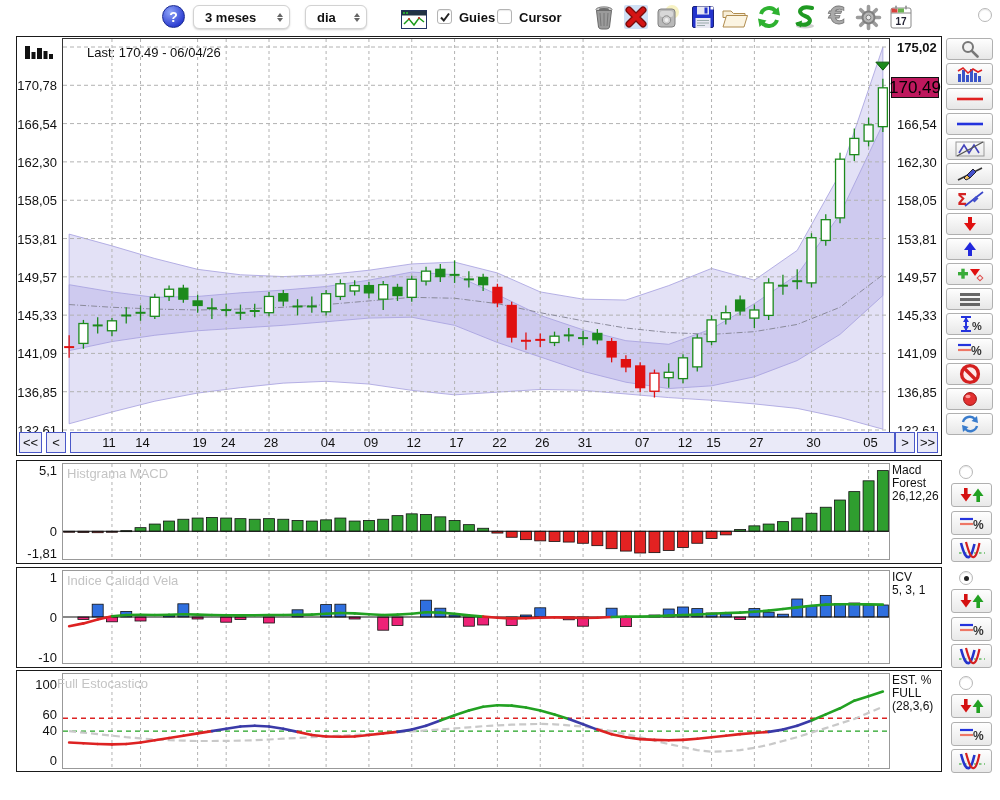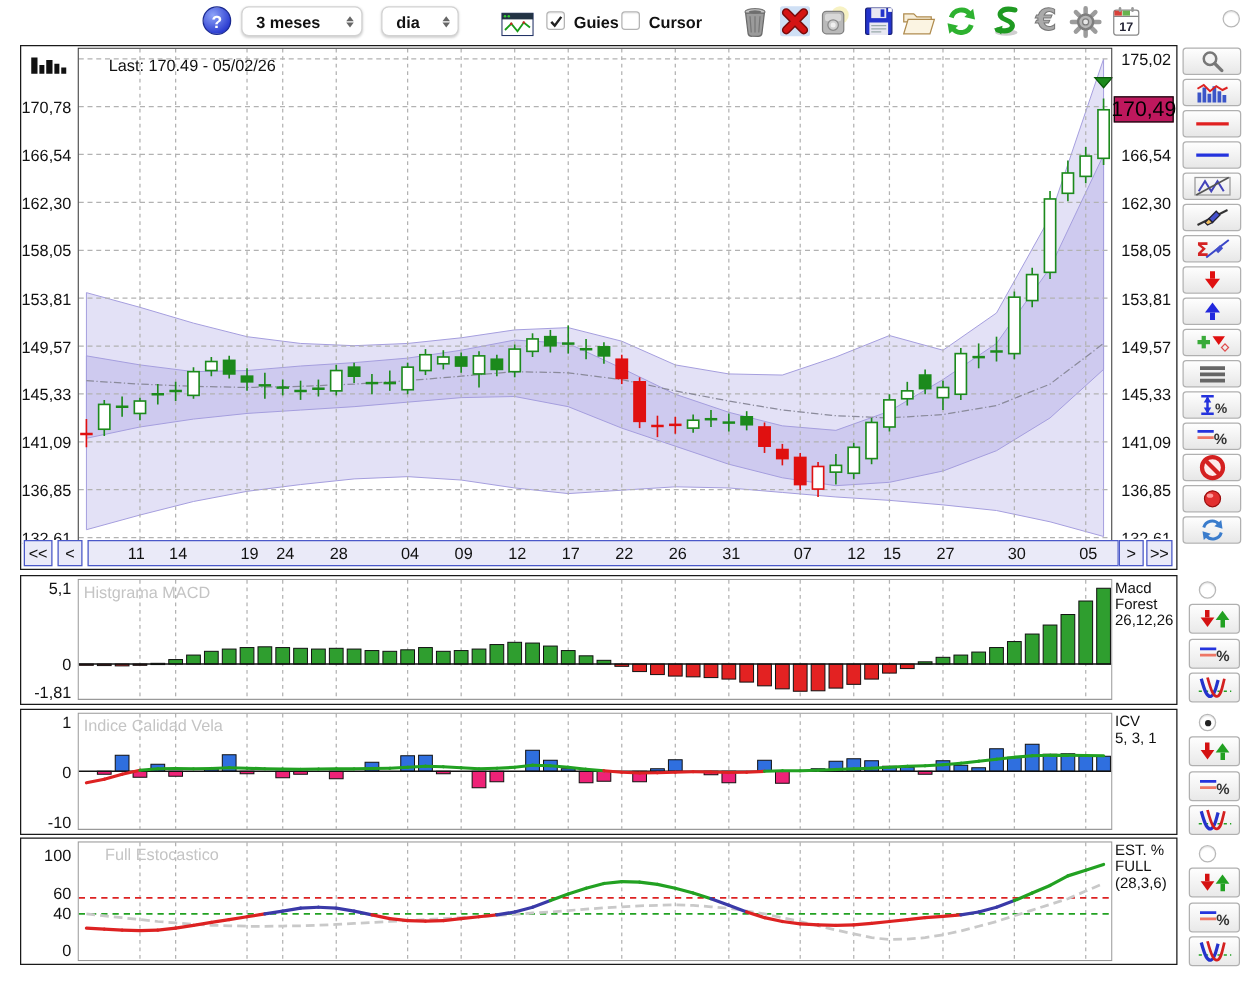--- a/index.html
+++ b/index.html
@@ -185,21 +185,21 @@
   </div>
 
   <div class="panelbox" style="left:16px; top:36px; width:926px; height:420px;">
     <div style="position:absolute; left:6px; top:6px;"><svg width="34" height="18" viewBox="0 0 34 18">
           <rect x="2" y="3" width="5" height="13" fill="#111"></rect>
           <rect x="8.5" y="9" width="4" height="7" fill="#111"></rect>
           <rect x="14" y="5" width="5" height="11" fill="#111"></rect>
           <rect x="20.5" y="8" width="4" height="8" fill="#111"></rect>
           <rect x="26" y="11" width="4" height="5" fill="#111"></rect>
         </svg></div>
-    <span class="axis-label" style="left:70px; top:8px; font-size:13px; color:#111;">Last: 170.49 - 05/02/26</span>
+    <span class="axis-label" style="left:70px; top:8px; font-size:13px; color:#111;">Last: 170.49 - 06/04/26</span>
     <div class="ycol" id="main-ylabels-left" style="left:0; top:0; width:43px; height:394px; text-align:right;">
         <span class="axis-label" style="right: 3px; top: 41.291px;">170,78</span>
         <span class="axis-label" style="right: 3px; top: 79.5819px;">166,54</span>
         <span class="axis-label" style="right: 3px; top: 117.873px;">162,30</span>
         <span class="axis-label" style="right: 3px; top: 156.254px;">158,05</span>
         <span class="axis-label" style="right: 3px; top: 194.545px;">153,81</span>
         <span class="axis-label" style="right: 3px; top: 232.836px;">149,57</span>
         <span class="axis-label" style="right: 3px; top: 271.127px;">145,33</span>
         <span class="axis-label" style="right: 3px; top: 309.418px;">141,09</span>
         <span class="axis-label" style="right: 3px; top: 347.709px;">136,85</span>
@@ -351,21 +351,21 @@
           <line x1="792.3103448275862" y1="90.45861825041274" x2="792.3103448275862" y2="122.96981843904744" stroke="#1c8a1c" stroke-width="1.3"></line>
           <rect x="787.8103448275862" y="100.39259608582887" width="9" height="16.255600094317472" fill="#fff" stroke="#1c8a1c" stroke-width="1.3"></rect>
           <line x1="806.5862068965517" y1="79.62155152086791" x2="806.5862068965517" y2="108.5203961329876" stroke="#1c8a1c" stroke-width="1.3"></line>
           <rect x="802.0862068965517" y="86.84626267389771" width="9" height="16.255600094317487" fill="#fff" stroke="#1c8a1c" stroke-width="1.3"></rect>
           <line x1="820.8620689655172" y1="40.78872907333186" x2="820.8620689655172" y2="94.07097382692776" stroke="#1c8a1c" stroke-width="1.3"></line>
           <rect x="816.3620689655172" y="49.81961801461929" width="9" height="38.83282244753607" fill="#fff" stroke="#1c8a1c" stroke-width="1.3"></rect>
           <polygon points="813.8620689655172,24.1454845555294 827.8620689655172,24.1454845555294 820.8620689655172,32.1454845555294" fill="#1c8a1c" stroke="#0a5a0a"></polygon>
           <rect x="0.5" y="0.5" width="827" height="394" fill="none" stroke="#333" stroke-width="1"></rect>
         </svg></div>
     <div class="ycol" id="main-ylabels-right" style="left:876px; top:0; width:46px; height:394px; text-align:left; overflow:hidden;">
-        <span class="axis-label" style="left: 4px; top: 3px;">175,02</span>
+        <span class="axis-label" style="left: 4px; top: 3px; font-weight: bold;">175,02</span>
         <span class="axis-label" style="left: 4px; top: 41.291px;">170,78</span>
         <span class="axis-label" style="left: 4px; top: 79.5819px;">166,54</span>
         <span class="axis-label" style="left: 4px; top: 117.873px;">162,30</span>
         <span class="axis-label" style="left: 4px; top: 156.254px;">158,05</span>
         <span class="axis-label" style="left: 4px; top: 194.545px;">153,81</span>
         <span class="axis-label" style="left: 4px; top: 232.836px;">149,57</span>
         <span class="axis-label" style="left: 4px; top: 271.127px;">145,33</span>
         <span class="axis-label" style="left: 4px; top: 309.418px;">141,09</span>
         <span class="axis-label" style="left: 4px; top: 347.709px;">136,85</span>
         <span class="axis-label" style="left: 4px; top: 386px;">132,61</span>
@@ -625,21 +625,21 @@
           <line x1="806.5862068965517" y1="34.4" x2="820.8620689655172" y2="34.6" stroke="#22a122" stroke-width="2.6" stroke-linecap="round"></line>
           <rect x="0.5" y="0.5" width="827" height="93" fill="none" stroke="#999" stroke-width="1"></rect>
         </svg></div>
     <div class="legend" style="left:875px; top:3px;">
       <span>ICV</span><br>
       <span>5, 3, 1</span>
     </div>
   </div>
 
   <div class="panelbox" style="left:16px; top:670px; width:926px; height:102px;">
-    <span class="panel-title" style="left:67px; top:5px;">Full Estocastico</span>
+    <span class="panel-title" style="left:40px; top:5px;">Full Estocastico</span>
     <div class="ycol" id="stoch-ylabels" style="left:0; top:0; width:43px; height:98px; text-align:right;">
         <span class="axis-label" style="right: 3px; top: 6px;">100</span>
         <span class="axis-label" style="right: 3px; top: 36.4px;">60</span>
         <span class="axis-label" style="right: 3px; top: 51.6px;">40</span>
         <span class="axis-label" style="right: 3px; top: 82px;">0</span>
       </div>
     <div class="plot-holder" style="left:45px; top:2px;"><svg id="svg-stoch" width="828" height="96">
           <line x1="49.96551724137931" y1="1" x2="49.96551724137931" y2="95" stroke="#b2b2b2" stroke-width="1" stroke-dasharray="3,3"></line>
           <line x1="78.51724137931035" y1="1" x2="78.51724137931035" y2="95" stroke="#b2b2b2" stroke-width="1" stroke-dasharray="3,3"></line>
           <line x1="135.6206896551724" y1="1" x2="135.6206896551724" y2="95" stroke="#b2b2b2" stroke-width="1" stroke-dasharray="3,3"></line>

